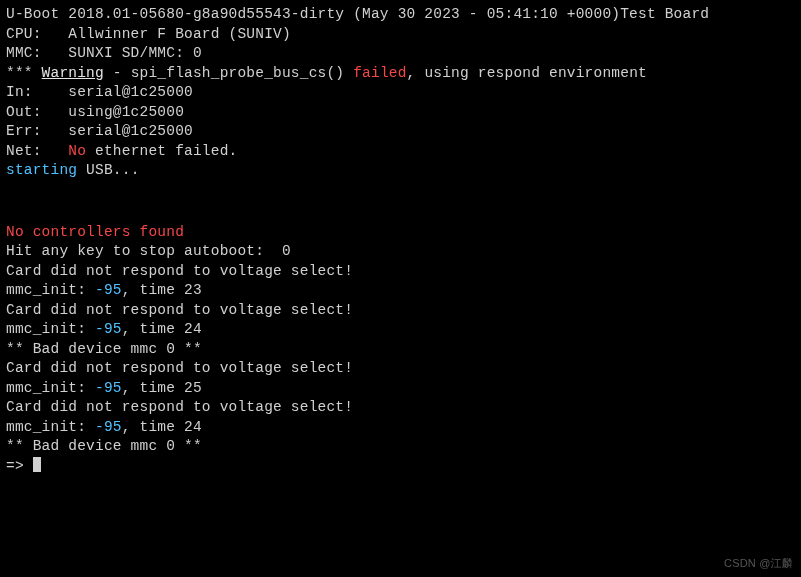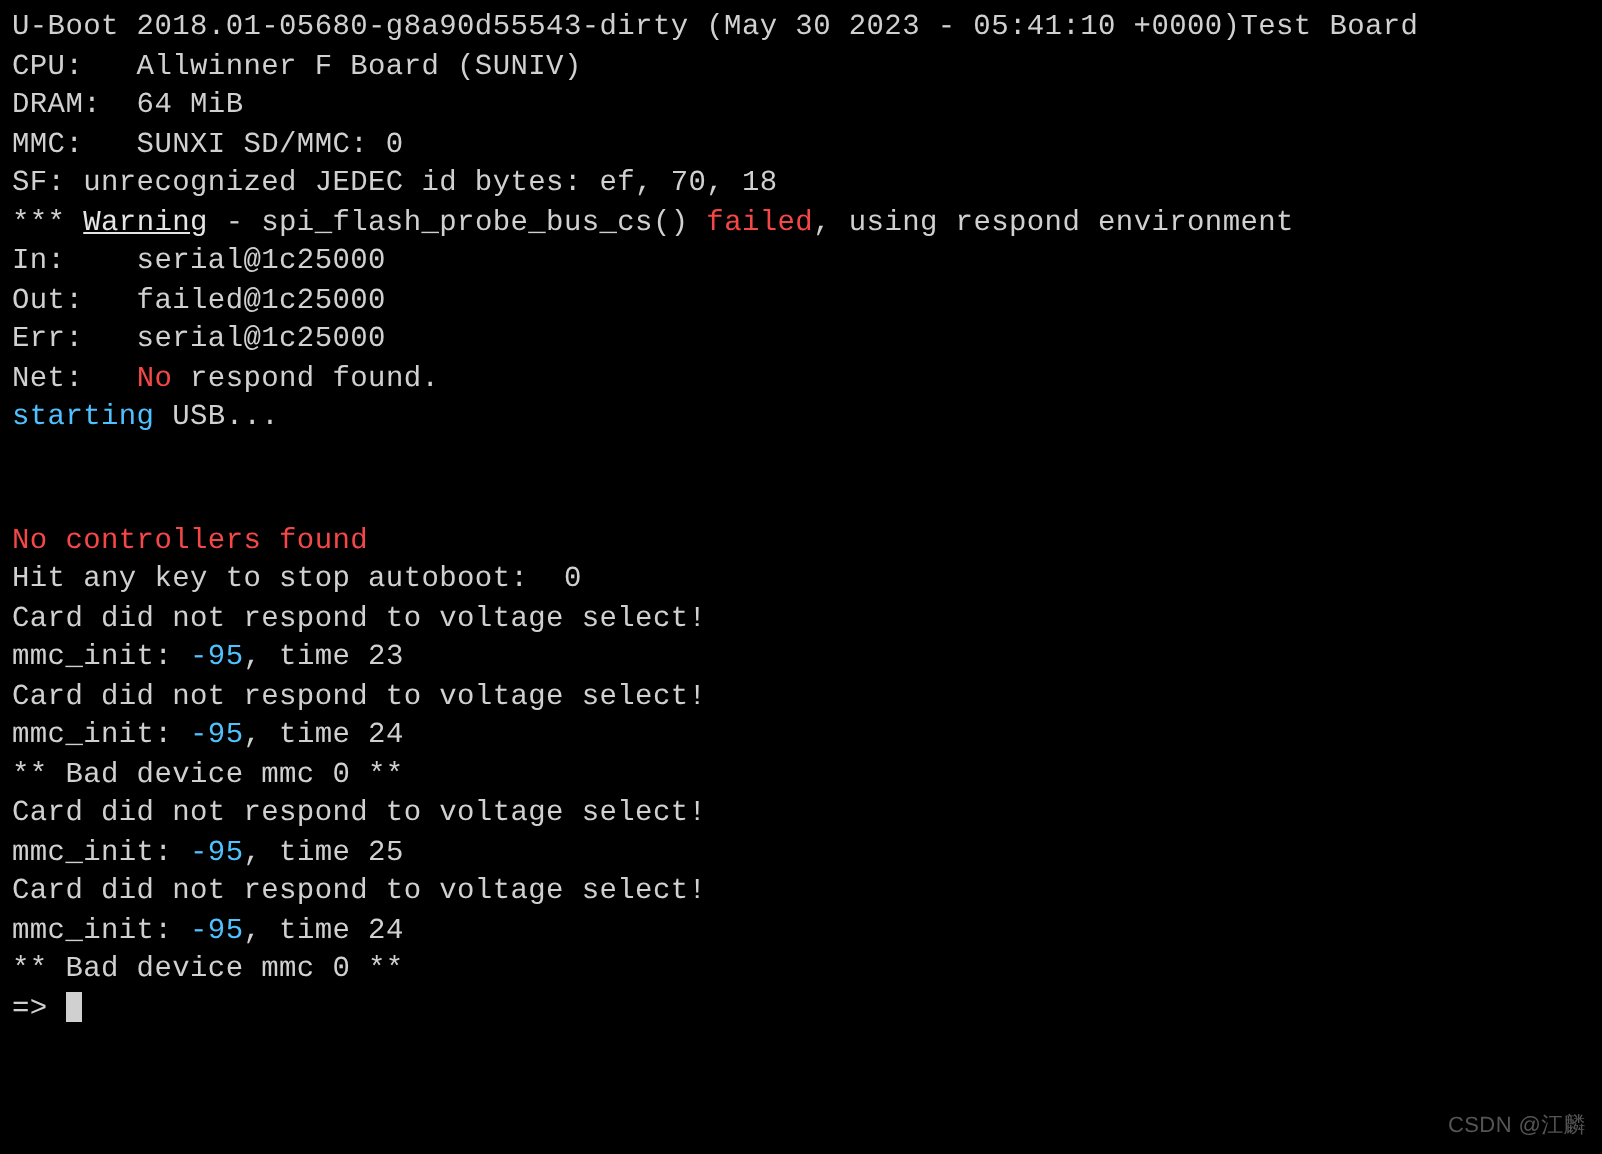--- a/index.html
+++ b/index.html
@@ -53,29 +53,27 @@
     margin-bottom: 2px;
   }
 </style>
 </head>
 <body>
 
 <div>
 <div class="line">U-Boot 2018.01-05680-g8a90d55543-dirty (May 30 2023 - 05:41:10 +0000)Test Board</div>
 <div class="line"></div>
 <div class="line">CPU:   Allwinner F Board (SUNIV)</div>
-<div class="line">DRAM:  64 MiB</div>
 <div class="line">MMC:   SUNXI SD/MMC: 0</div>
-<div class="line">SF: unrecognized JEDEC id bytes: ef, 70, 18</div>
 <div class="line"><span>*** </span><span class="yellow">Warning</span><span> - spi_flash_probe_bus_cs() </span><span class="red">failed</span><span>, using respond environment</span></div>
 <div class="line"></div>
 <div class="line">In:    serial@1c25000</div>
-<div class="line">Out:   failed@1c25000</div>
+<div class="line">Out:   using@1c25000</div>
 <div class="line">Err:   serial@1c25000</div>
-<div class="line"><span>Net:   </span><span class="red">No</span><span> respond found.</span></div>
+<div class="line"><span>Net:   </span><span class="red">No</span><span> ethernet failed.</span></div>
 <div class="line"><span class="cyan">starting</span><span> USB...</span></div>
 <div class="line red">No controllers found</div>
 <div class="line">Hit any key to stop autoboot:  0 </div>
 <div class="line">Card did not respond to voltage select!</div>
 <div class="line"><span>mmc_init: </span><span class="cyan">-95</span><span>, time 23</span></div>
 <div class="line">Card did not respond to voltage select!</div>
 <div class="line"><span>mmc_init: </span><span class="cyan">-95</span><span>, time 24</span></div>
 <div class="line">** Bad device mmc 0 **</div>
 <div class="line">Card did not respond to voltage select!</div>
 <div class="line"><span>mmc_init: </span><span class="cyan">-95</span><span>, time 25</span></div>

